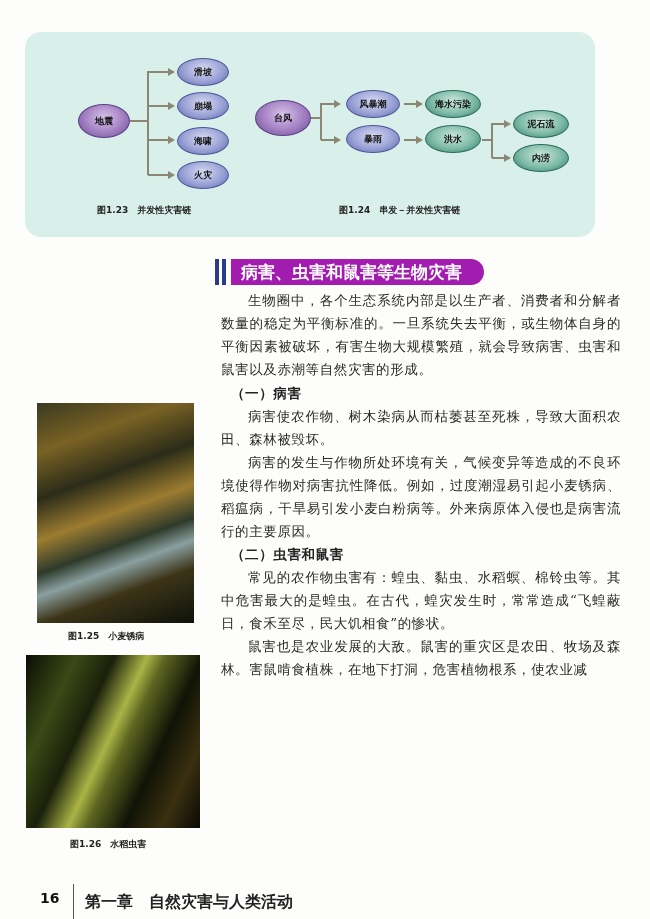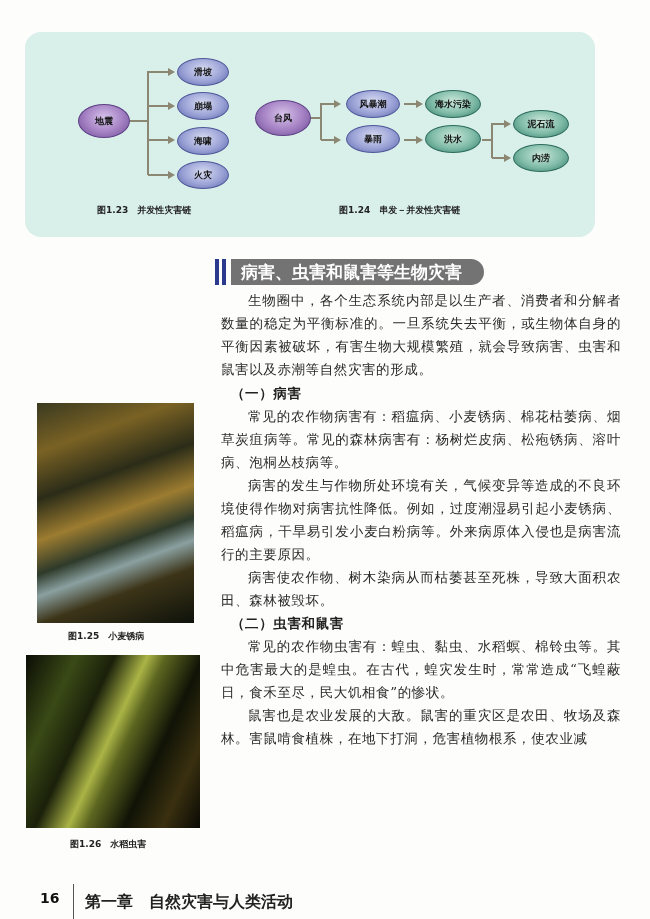--- a/index.html
+++ b/index.html
@@ -7,21 +7,21 @@
     .diagram-panel { position: absolute; left: 25px; top: 32px; width: 570px; height: 205px; background: #d9efe9; border-radius: 16px; }
     .node { position: absolute; border-radius: 50%; display: flex; align-items: center; justify-content: center; font-family: "DejaVu Sans", sans-serif; font-weight: bold; font-size: 9px; color: #111; border: 1px solid #6f6aa8; }
     .node.purple { background: radial-gradient(ellipse at 50% 40%, #d7c4ea 0%, #a885c6 50%, #6b4a94 100%); border-color: #5d3f86; }
     .node.blue { background: radial-gradient(ellipse at 50% 40%, #d8dcf2 0%, #9aa2d6 55%, #5b64a8 100%); border-color: #4f579a; }
     .node.teal { background: radial-gradient(ellipse at 50% 40%, #cbe8dc 0%, #7fbba7 55%, #2e7a67 100%); border-color: #2c6b5c; }
     .line { position: absolute; background: #8b8772; }
     .arrow { position: absolute; width: 0; height: 0; border-top: 4px solid transparent; border-bottom: 4px solid transparent; border-left: 7px solid #8b8772; }
     .fig-cap { position: absolute; font-family: "DejaVu Sans", sans-serif; font-size: 9px; font-weight: bold; color: #222; }
     .section-head { position: absolute; left: 215px; top: 258px; height: 28px; display: flex; align-items: center; }
     .bar { width: 4px; height: 26px; background: #2a3a8c; margin-right: 3px; }
-    .band { height: 26px; background: #737373; border-radius: 0 14px 14px 0; color: #fff; font-family: "DejaVu Sans", sans-serif; font-weight: bold; font-size: 17px; padding: 0 22px 0 10px; display: flex; align-items: center; margin-left: 2px; }
+    .band { height: 26px; background: #a21caf; border-radius: 0 14px 14px 0; color: #fff; font-family: "DejaVu Sans", sans-serif; font-weight: bold; font-size: 17px; padding: 0 22px 0 10px; display: flex; align-items: center; margin-left: 2px; }
     .body-text { position: absolute; left: 221px; width: 400px; font-size: 13.5px; line-height: 23px; letter-spacing: 0.6px; text-align: justify; }
     .body-text p { text-indent: 2em; }
     .body-text h3 { font-family: "DejaVu Sans", sans-serif; font-size: 13.5px; font-weight: bold; padding-left: 10px; color: #222; }
     .photo { position: absolute; }
     .photo1 { left: 37px; top: 403px; width: 157px; height: 220px; background: linear-gradient(160deg, #3a3a20 0%, #7a6224 18%, #2b2c18 35%, #9c7c30 50%, #2e3a2a 62%, #8aa0a0 70%, #3c3418 80%, #0e120a 100%); }
     .photo2 { left: 26px; top: 655px; width: 174px; height: 173px; background: linear-gradient(115deg, #0b0d05 0%, #3a4a16 20%, #1a200a 35%, #aab446 48%, #5d6620 55%, #101306 70%, #3a3010 85%, #0a0a04 100%); }
     .cap-small { position: absolute; font-family: "DejaVu Sans", sans-serif; font-size: 9px; font-weight: bold; color: #222; }
     .footer-num { position: absolute; left: 40px; top: 890px; font-family: "DejaVu Sans", sans-serif; font-weight: bold; font-size: 14px; color: #111; }
     .footer-rule { position: absolute; left: 73px; top: 884px; width: 1px; height: 35px; background: #555; }
     .footer-txt { position: absolute; left: 85px; top: 892px; font-family: "DejaVu Sans", sans-serif; font-size: 16px; font-weight: bold; color: #222; word-spacing: 6px; }
@@ -99,23 +99,22 @@
 
 <div class="section-head">
   <div class="bar"></div>
   <div class="bar"></div>
   <div class="band">病害、虫害和鼠害等生物灾害</div>
 </div>
 
 <div class="body-text" style="top:289px;">
   <p>生物圈中，各个生态系统内部是以生产者、消费者和分解者数量的稳定为平衡标准的。一旦系统失去平衡，或生物体自身的平衡因素被破坏，有害生物大规模繁殖，就会导致病害、虫害和鼠害以及赤潮等自然灾害的形成。</p>
   <h3 style="margin-top:1px;">（一）病害</h3>
-  <p>常见的农作物病害有：稻瘟病、小麦锈病、棉花枯萎病、烟草炭疽病等。常见的森林病害有：杨树烂皮病、松疱锈病、溶叶病、泡桐丛枝病等。</p>
+  <p>病害使农作物、树木染病从而枯萎甚至死株，导致大面积农田、森林被毁坏。</p>
   <p>病害的发生与作物所处环境有关，气候变异等造成的不良环境使得作物对病害抗性降低。例如，过度潮湿易引起小麦锈病、稻瘟病，干旱易引发小麦白粉病等。外来病原体入侵也是病害流行的主要原因。</p>
-  <p>病害使农作物、树木染病从而枯萎甚至死株，导致大面积农田、森林被毁坏。</p>
   <h3>（二）虫害和鼠害</h3>
   <p>常见的农作物虫害有：蝗虫、黏虫、水稻螟、棉铃虫等。其中危害最大的是蝗虫。在古代，蝗灾发生时，常常造成“飞蝗蔽日，食禾至尽，民大饥相食”的惨状。</p>
   <p>鼠害也是农业发展的大敌。鼠害的重灾区是农田、牧场及森林。害鼠啃食植株，在地下打洞，危害植物根系，使农业减</p>
 </div>
 
 <div class="photo photo1"></div>
 <div class="cap-small" style="left:68px;top:630px;">图1.25　小麦锈病</div>
 <div class="photo photo2"></div>
 <div class="cap-small" style="left:70px;top:838px;">图1.26　水稻虫害</div>
 

